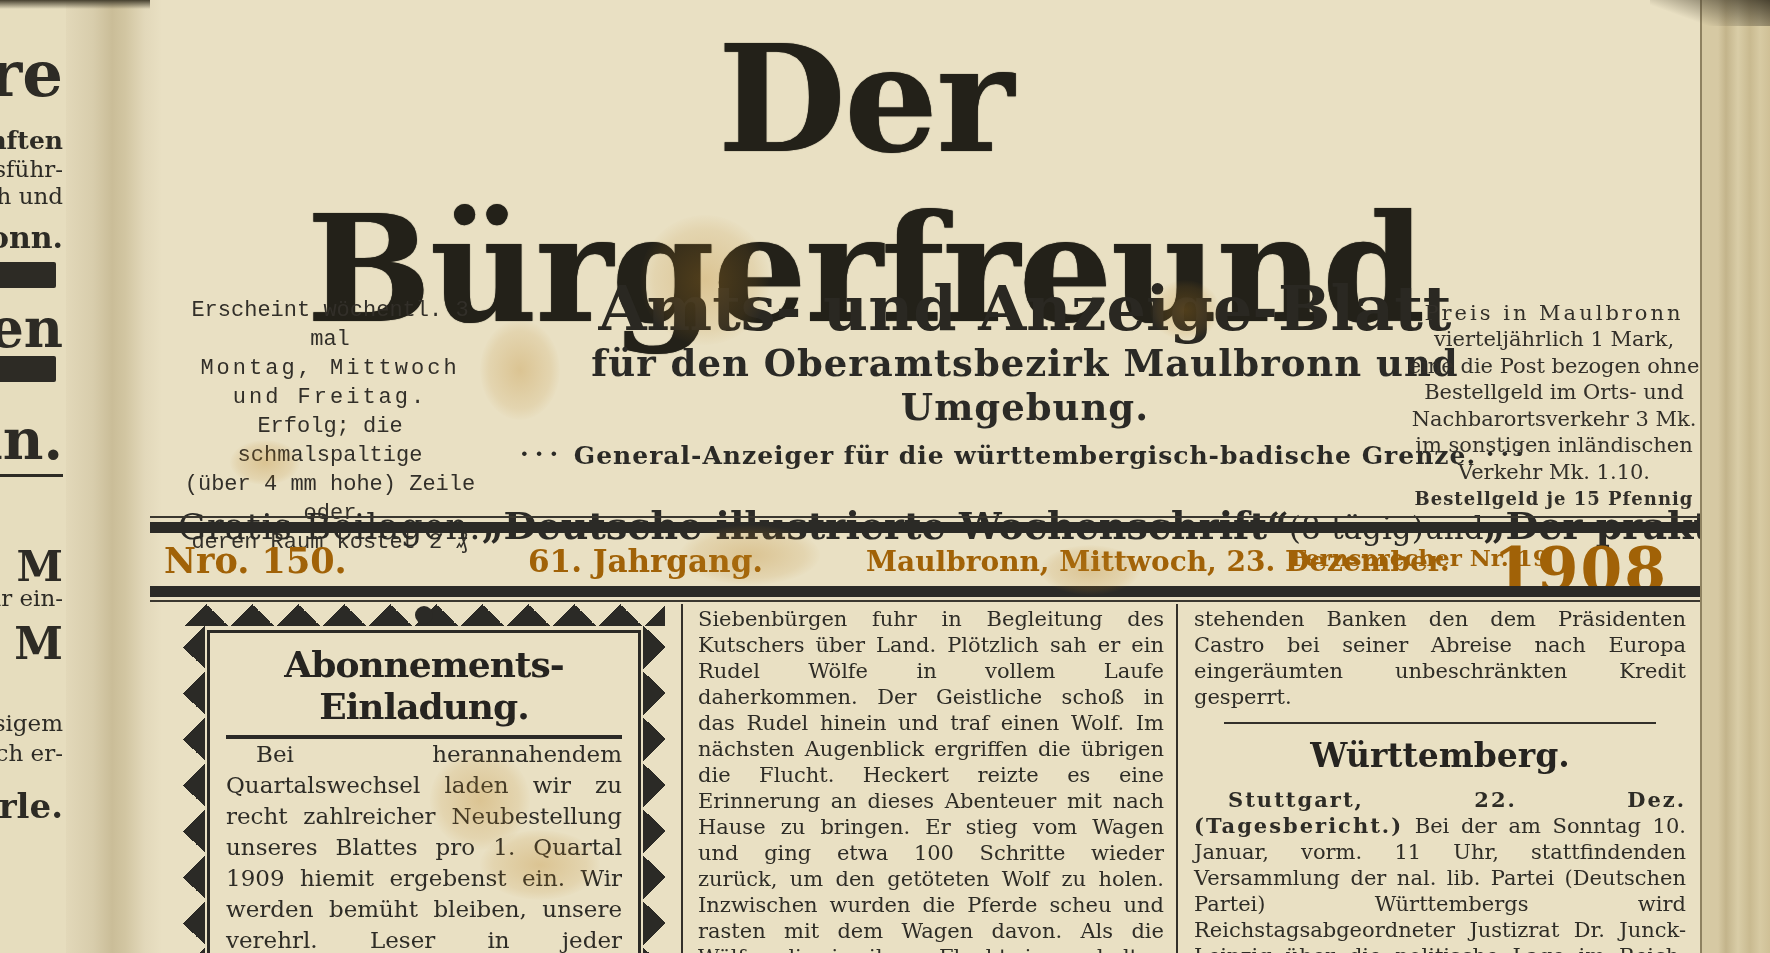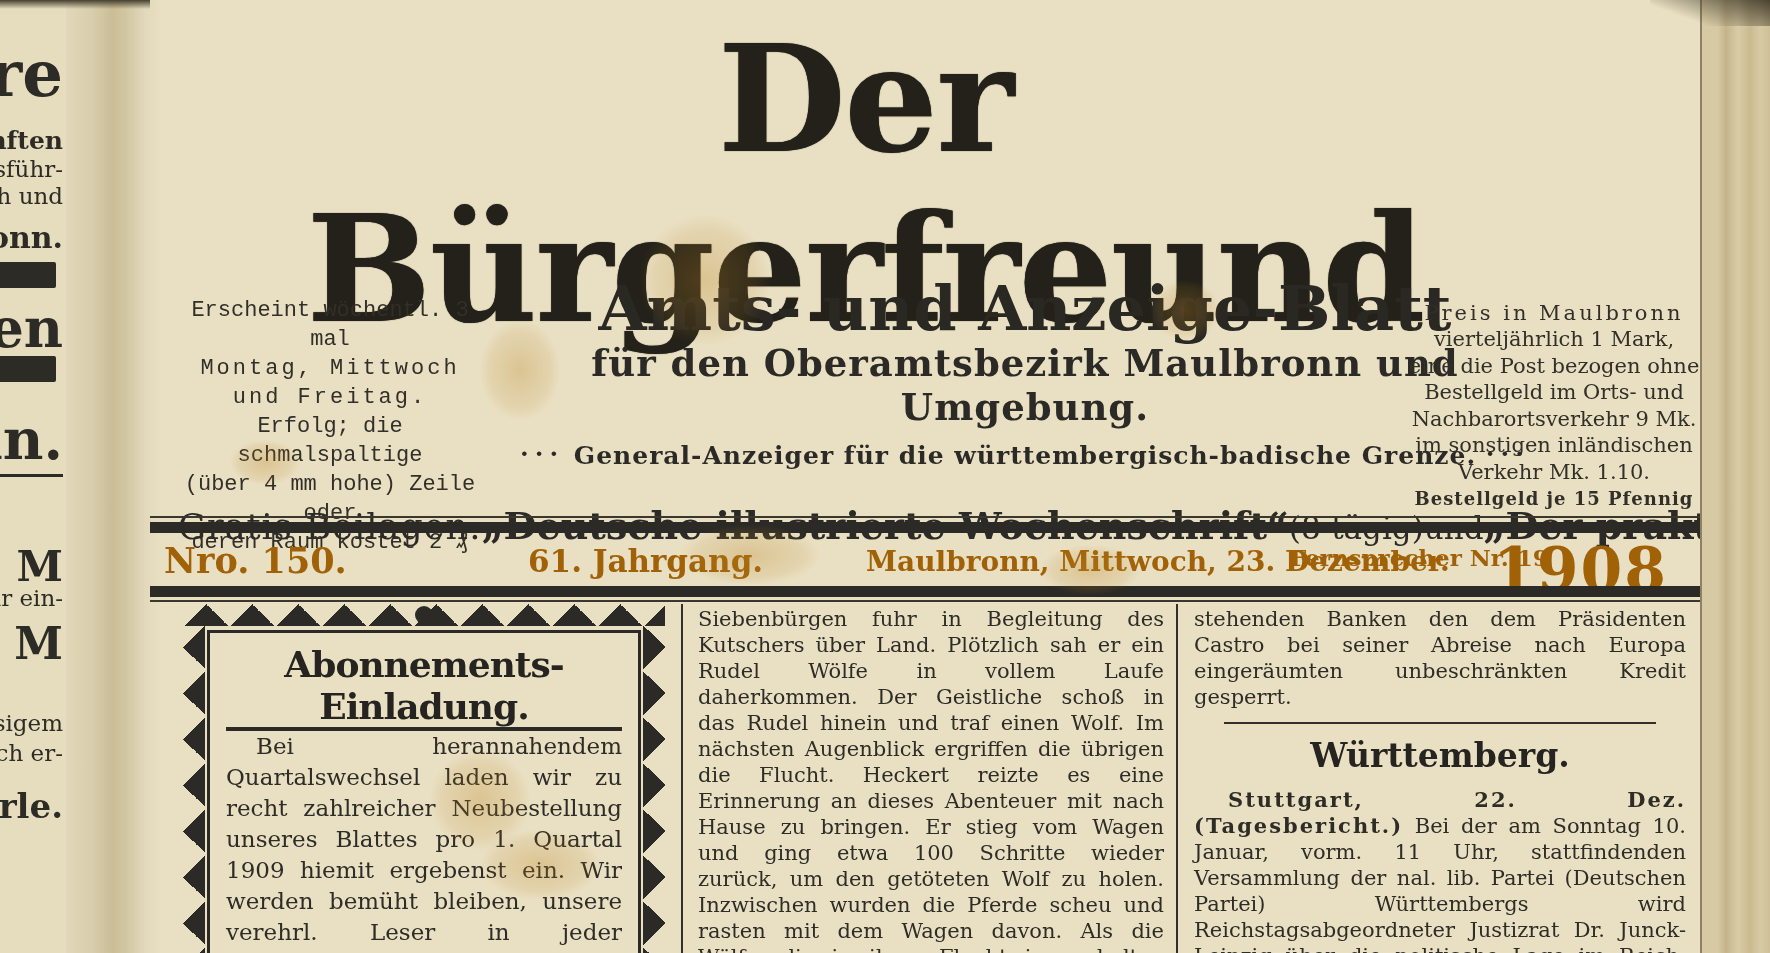--- a/index.html
+++ b/index.html
@@ -79,21 +79,21 @@
      background-image:conic-gradient(from 45deg at 0% 50%,#2b2a26 90deg,transparent 90deg);
      background-size:22px 46px;background-repeat:repeat-y;}
   .zz-right{right:0;top:20px;bottom:-40px;width:22px;
      background-image:conic-gradient(from 225deg at 100% 50%,#2b2a26 90deg,transparent 90deg);
      background-size:22px 46px;background-repeat:repeat-y;}
   #abo-dot{position:absolute;top:2px;left:50%;margin-left:-9px;width:18px;height:18px;
      border-radius:50%;background:#2b2a26;}
   #abo-inner{position:absolute;left:24px;right:24px;top:26px;bottom:-400px;
      border:3px solid #2b2a26;padding:10px 16px 0 16px;background:transparent;}
   #abo-title{font-size:36px;font-weight:bold;text-align:center;letter-spacing:-1px;
-     border-bottom:4px solid #2b2a26;margin-bottom:0;color:#262420;}
+     padding-bottom:8px;border-bottom:4px solid #2b2a26;margin-bottom:0;color:#262420;}
   .abo-p{font-size:23px;line-height:31px;text-align:justify;text-indent:30px;
      word-spacing:2px;margin:0 0 10px 0;color:#2e2c26;}
 
   #col-middle{position:absolute;left:548px;top:2px;width:466px;}
   #col-right{position:absolute;left:1044px;top:2px;width:492px;}
   #col-right .rule{height:2px;background:#33302a;margin:12px 30px;}
   #wuert-heading{font-size:33px;font-weight:bold;text-align:center;margin:6px 0 12px 0;color:#262420;}
   .bold{font-weight:bold;}
   .ls{letter-spacing:2px;}
 </style>
@@ -145,21 +145,21 @@
         <span>General-Anzeiger für die württembergisch-badische Grenze.</span>
         <span class="dots">···</span>
       </div>
     </div>
 
     <div id="price-notice" class="notice">
       <div class="sp-line">Preis in Maulbronn</div>
       <div>vierteljährlich 1 Mark,</div>
       <div>eine die Post bezogen ohne</div>
       <div>Bestellgeld im Orts- und</div>
-      <div>Nachbarortsverkehr 9 Mk.</div>
+      <div>Nachbarortsverkehr 3 Mk.</div>
       <div>im sonstigen inländischen</div>
       <div>Verkehr Mk. 1.10.</div>
       <div class="small-bold">Bestellgeld je 15 Pfennig</div>
     </div>
 
     <div id="supplements">
       <span class="pre">Gratis-Beilagen:</span>
       <span class="ttl">„Deutsche illustrierte Wochenschrift“</span>
       <span class="rg">(8-tägig)</span>
       <span class="rg">und</span>

